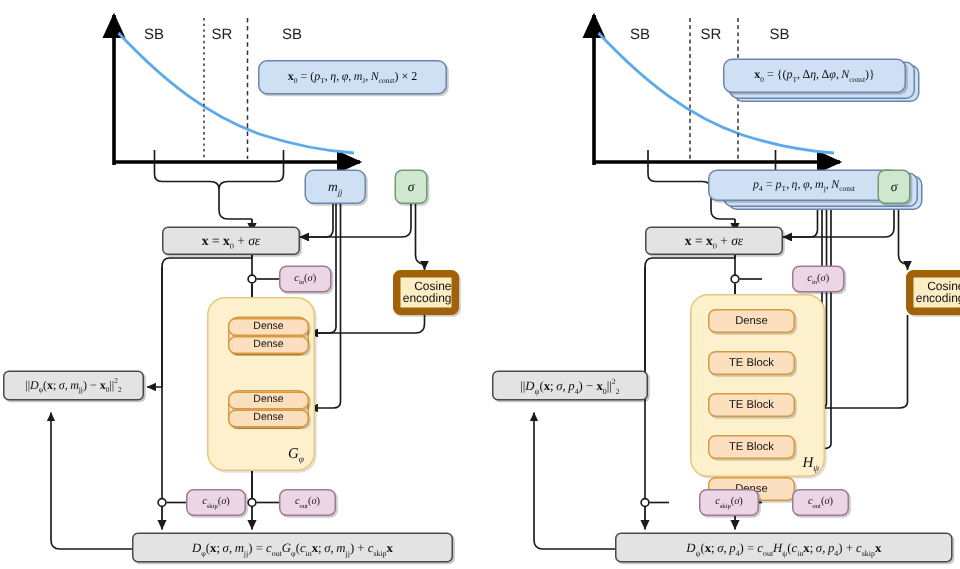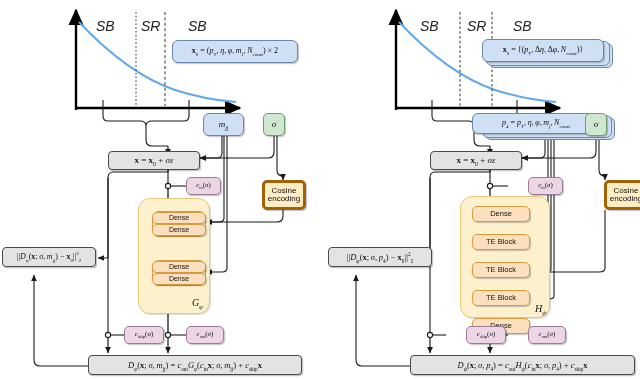--- a/index.html
+++ b/index.html
@@ -17,42 +17,42 @@
   .node .lbl{line-height:1.05;}
 
   .n-gray{background:#e3e3e3;border:1px solid #4a4a4a;
           box-shadow:1.2px 1.2px 0 rgba(0,0,0,.22);}
   .n-blue{background:#cfe0f5;border:1px solid #6a86ad;border-radius:6px;
           box-shadow:1.2px 1.2px 0 rgba(0,0,0,.2);}
   .n-green{background:#cfe7cf;border:1px solid #6f9c6f;border-radius:5px;
            box-shadow:1.2px 1.2px 0 rgba(0,0,0,.2);}
   .n-pink{background:#ecd6e6;border:1px solid #9c7a93;border-radius:5px;
           box-shadow:1.2px 1.2px 0 rgba(0,0,0,.2);}
-  .n-cream{background:#fdedc4;border:3px solid #a16207;border-radius:5px;
-           box-shadow:1.2px 1.2px 0 rgba(0,0,0,.2);}
+  .n-cream{background:#fdedc4;border:5px solid #a16207;border-radius:5px;
+           box-shadow:1.2px 1.2px 0 rgba(0,0,0,.2);text-align:right;}
   .n-dense{background:#fbdfbe;border:1px solid #d99a3e;border-radius:5px;
            box-shadow:1.2px 1.2px 0 rgba(0,0,0,.18);align-items:center;}
   .n-netbg{background:#fdf0cd;border:1px solid #e8c878;border-radius:12px;
            box-shadow:1.2px 1.2px 0 rgba(0,0,0,.12);}
   .n-resgrp{background:transparent;border:1px solid #d99a3e;border-radius:7px;}
 
   .f{font-family:"Liberation Serif","DejaVu Serif",serif;}
   .it{font-style:italic;}
   .bld{font-weight:bold;}
   sub{font-size:.62em;line-height:0;}
   sup{font-size:.62em;line-height:0;}
   .sz7{font-size:7px;}
   .sz75{font-size:7.5px;}
   .sz8{font-size:8px;}
   .sz85{font-size:8.5px;}
   .sz9{font-size:9px;}
   .netlabel{position:absolute;font-size:10px;}
   .stack{position:absolute;border-radius:6px;background:#cfe0f5;
          border:1px solid #6a86ad;}
-  .axlabel{position:absolute;font-size:14px;color:#222;font-style:italic;}
+  .axlabel{position:absolute;font-size:10px;color:#222;}
 </style>
 </head>
 <body>
 
 <div id="diagram">
 
   <svg width="640" height="379" style="position:absolute;left:0;top:0;">
     <defs>
       <marker id="ah" markerWidth="7" markerHeight="7" refX="5.4" refY="2.6" orient="auto" markerUnits="strokeWidth">
         <path d="M0,0 L0,5.2 L5.6,2.6 z" fill="#1a1a1a"></path>

